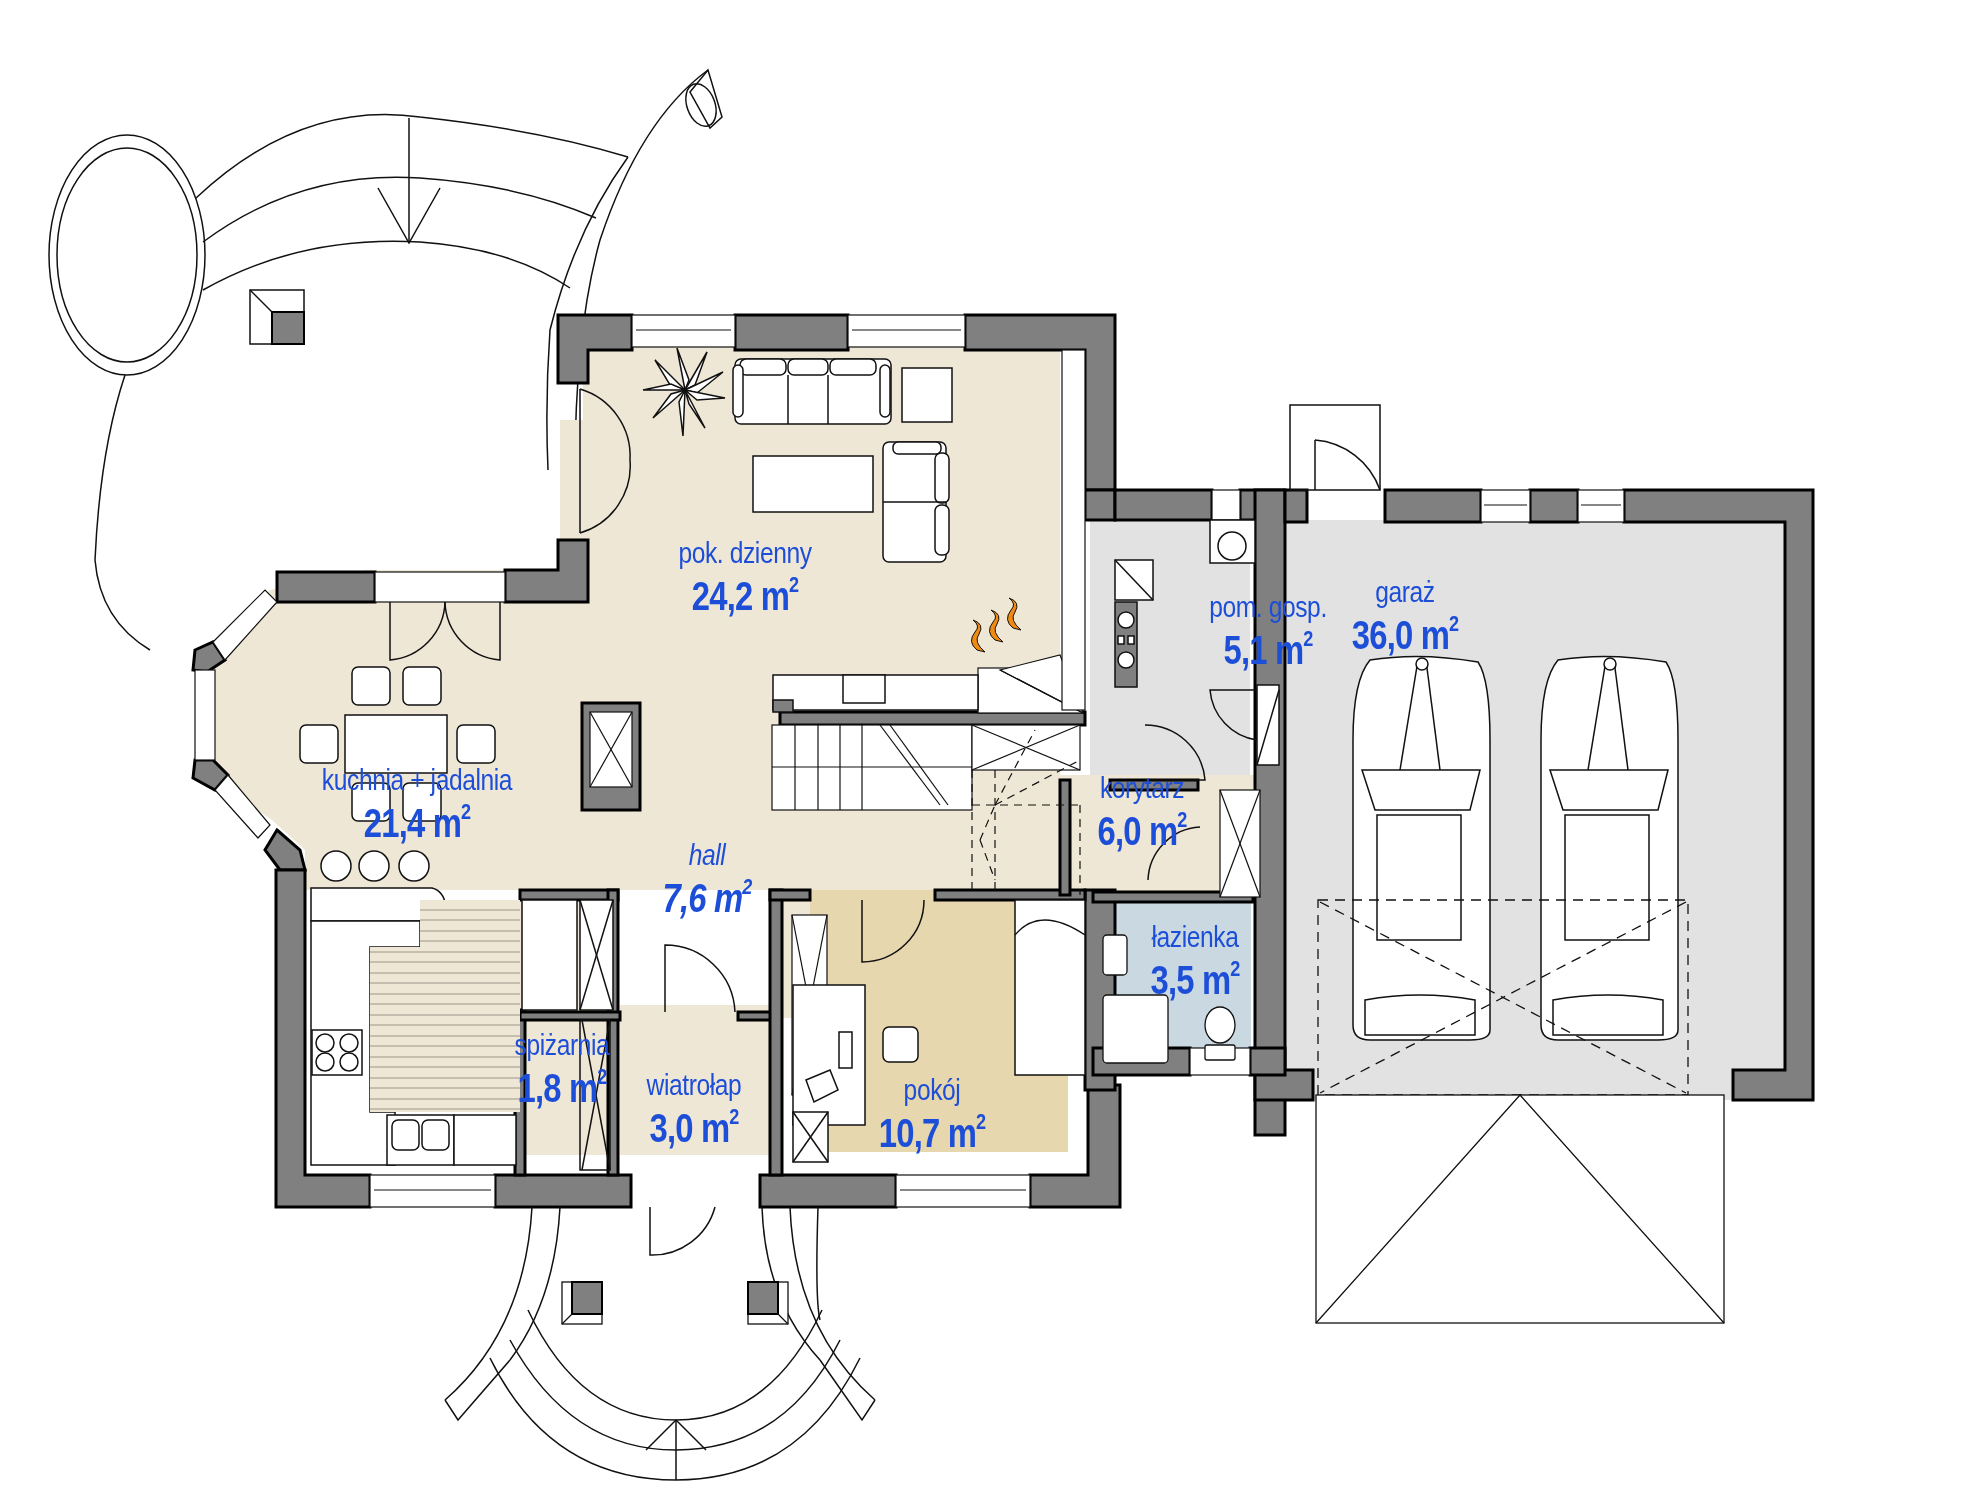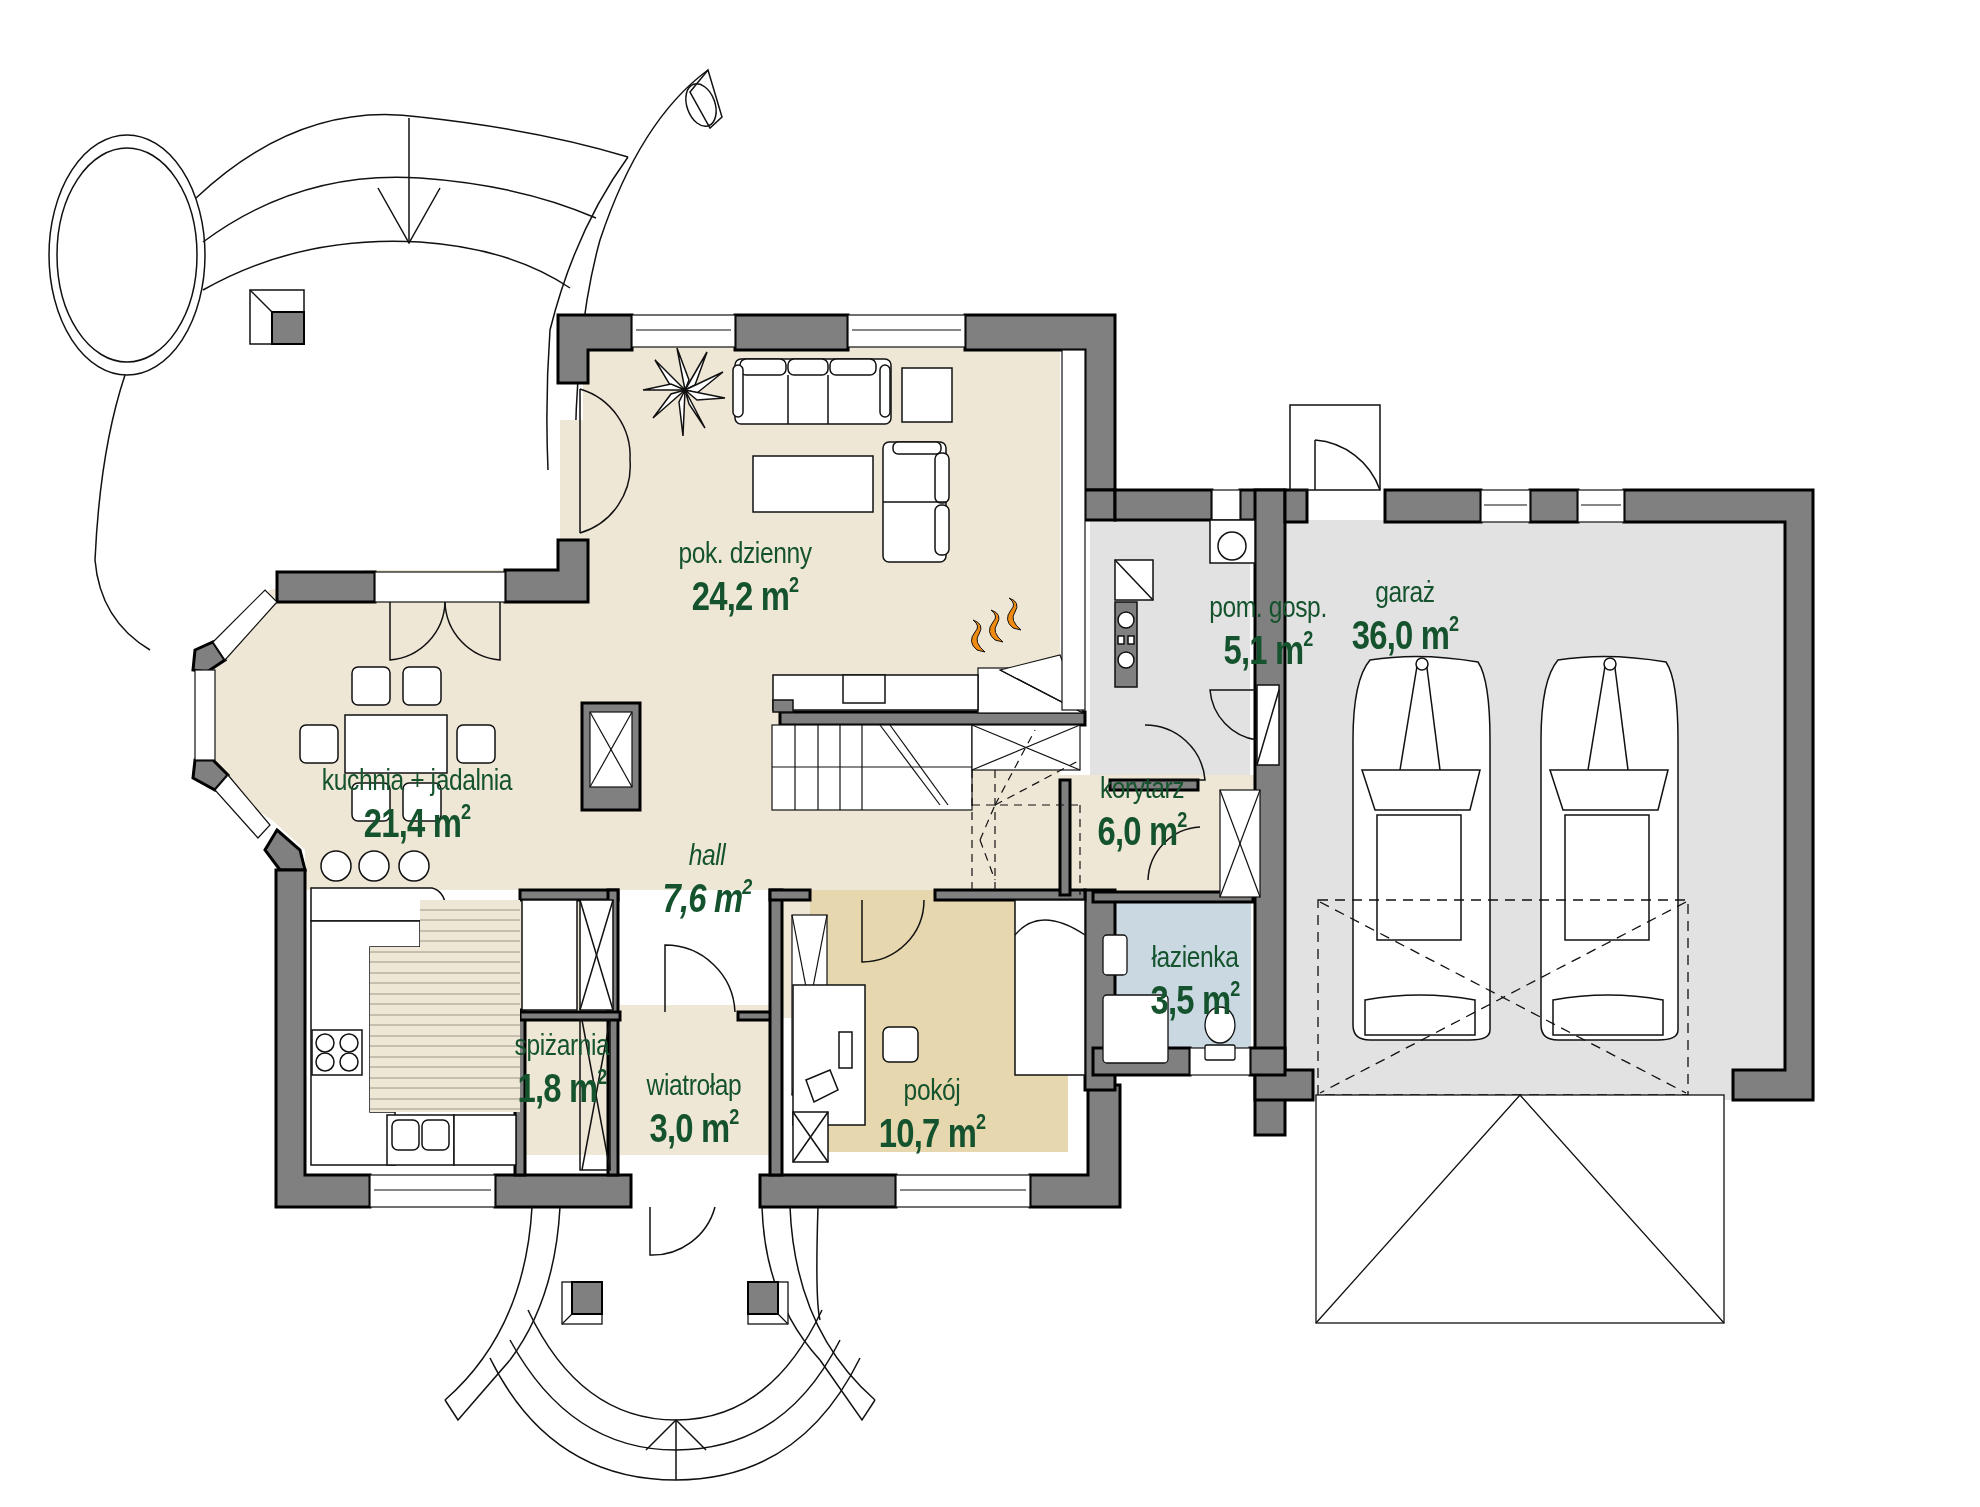--- a/index.html
+++ b/index.html
@@ -1,18 +1,18 @@
 <!DOCTYPE html>
 <html><head>
 <meta charset="utf-8">
 <style>
   html, body { margin: 0; padding: 0; background: #ffffff; }
   body { width: 1980px; height: 1507px; position: relative; overflow: hidden; font-family: "Liberation Sans", sans-serif; }
   svg.plan { position: absolute; left: 0; top: 0; }
-  .room-label { position: absolute; text-align: center; color: #14532d; line-height: 1; white-space: nowrap; transform: translateX(-50%); }
+  .room-label { position: absolute; text-align: center; color: #1d4ed8; line-height: 1; white-space: nowrap; transform: translateX(-50%); }
   .room-name { font-family: "Liberation Sans", sans-serif; font-size: 30px; font-weight: 400; letter-spacing: -0.5px; transform: scaleX(0.82); display: block; }
   .room-area { font-family: "Liberation Sans", sans-serif; font-size: 40px; font-weight: 700; letter-spacing: -1px; transform: scaleX(0.82); display: block; margin-top: 6px; }
   .room-area sup { font-size: 22px; vertical-align: 18px; }
 </style>
 </head>
 <body>
 
 <svg class="plan" width="1980" height="1507" viewBox="0 0 1980 1507" xmlns="http://www.w3.org/2000/svg">
 
   <g fill="none" stroke="#111" stroke-width="1.5">
@@ -426,21 +426,21 @@
   <span class="room-area"><span>5,1 m</span><sup>2</sup></span>
 </div>
 <div class="room-label" style="left:1405px; top:577px;">
   <span class="room-name">garaż</span>
   <span class="room-area"><span>36,0 m</span><sup>2</sup></span>
 </div>
 <div class="room-label" style="left:1142px; top:773px;">
   <span class="room-name">korytarz</span>
   <span class="room-area"><span>6,0 m</span><sup>2</sup></span>
 </div>
-<div class="room-label" style="left:1195px; top:922px;margin-top:20px;">
+<div class="room-label" style="left:1195px; top:922px;">
   <span class="room-name">łazienka</span>
   <span class="room-area"><span>3,5 m</span><sup>2</sup></span>
 </div>
 <div class="room-label" style="left:562px; top:1030px;">
   <span class="room-name">spiżarnia</span>
   <span class="room-area"><span>1,8 m</span><sup>2</sup></span>
 </div>
 <div class="room-label" style="left:694px; top:1070px;">
   <span class="room-name">wiatrołap</span>
   <span class="room-area"><span>3,0 m</span><sup>2</sup></span>

